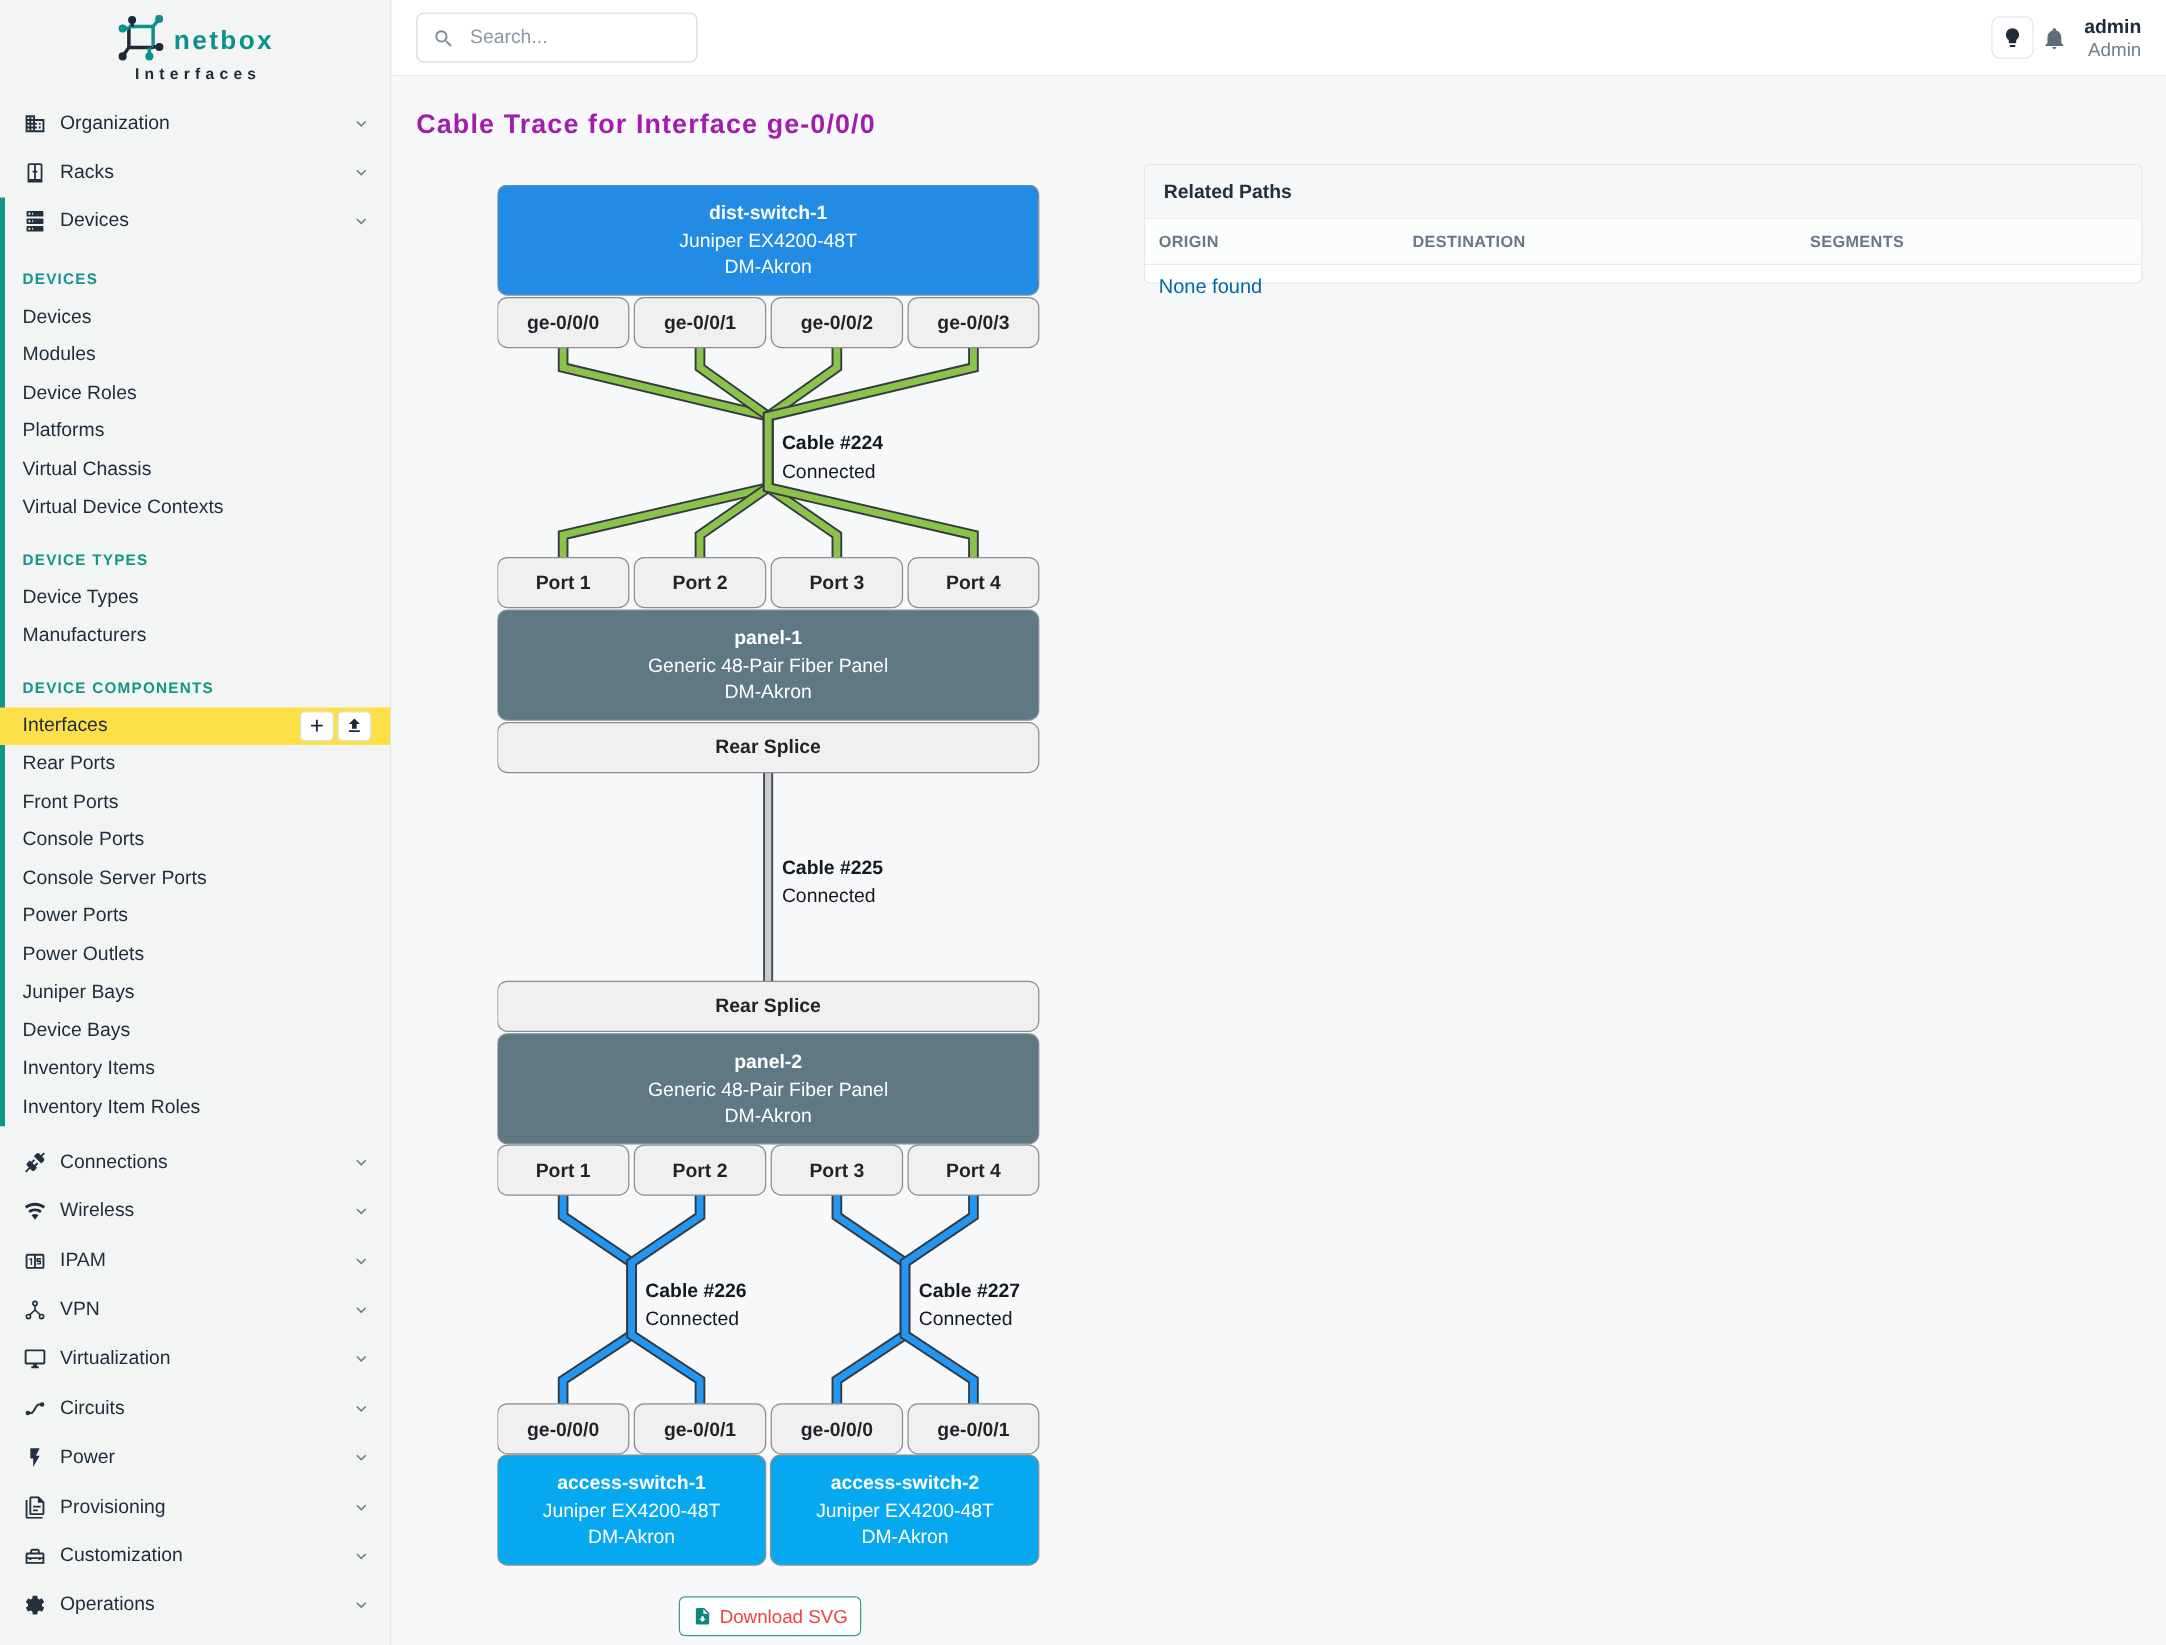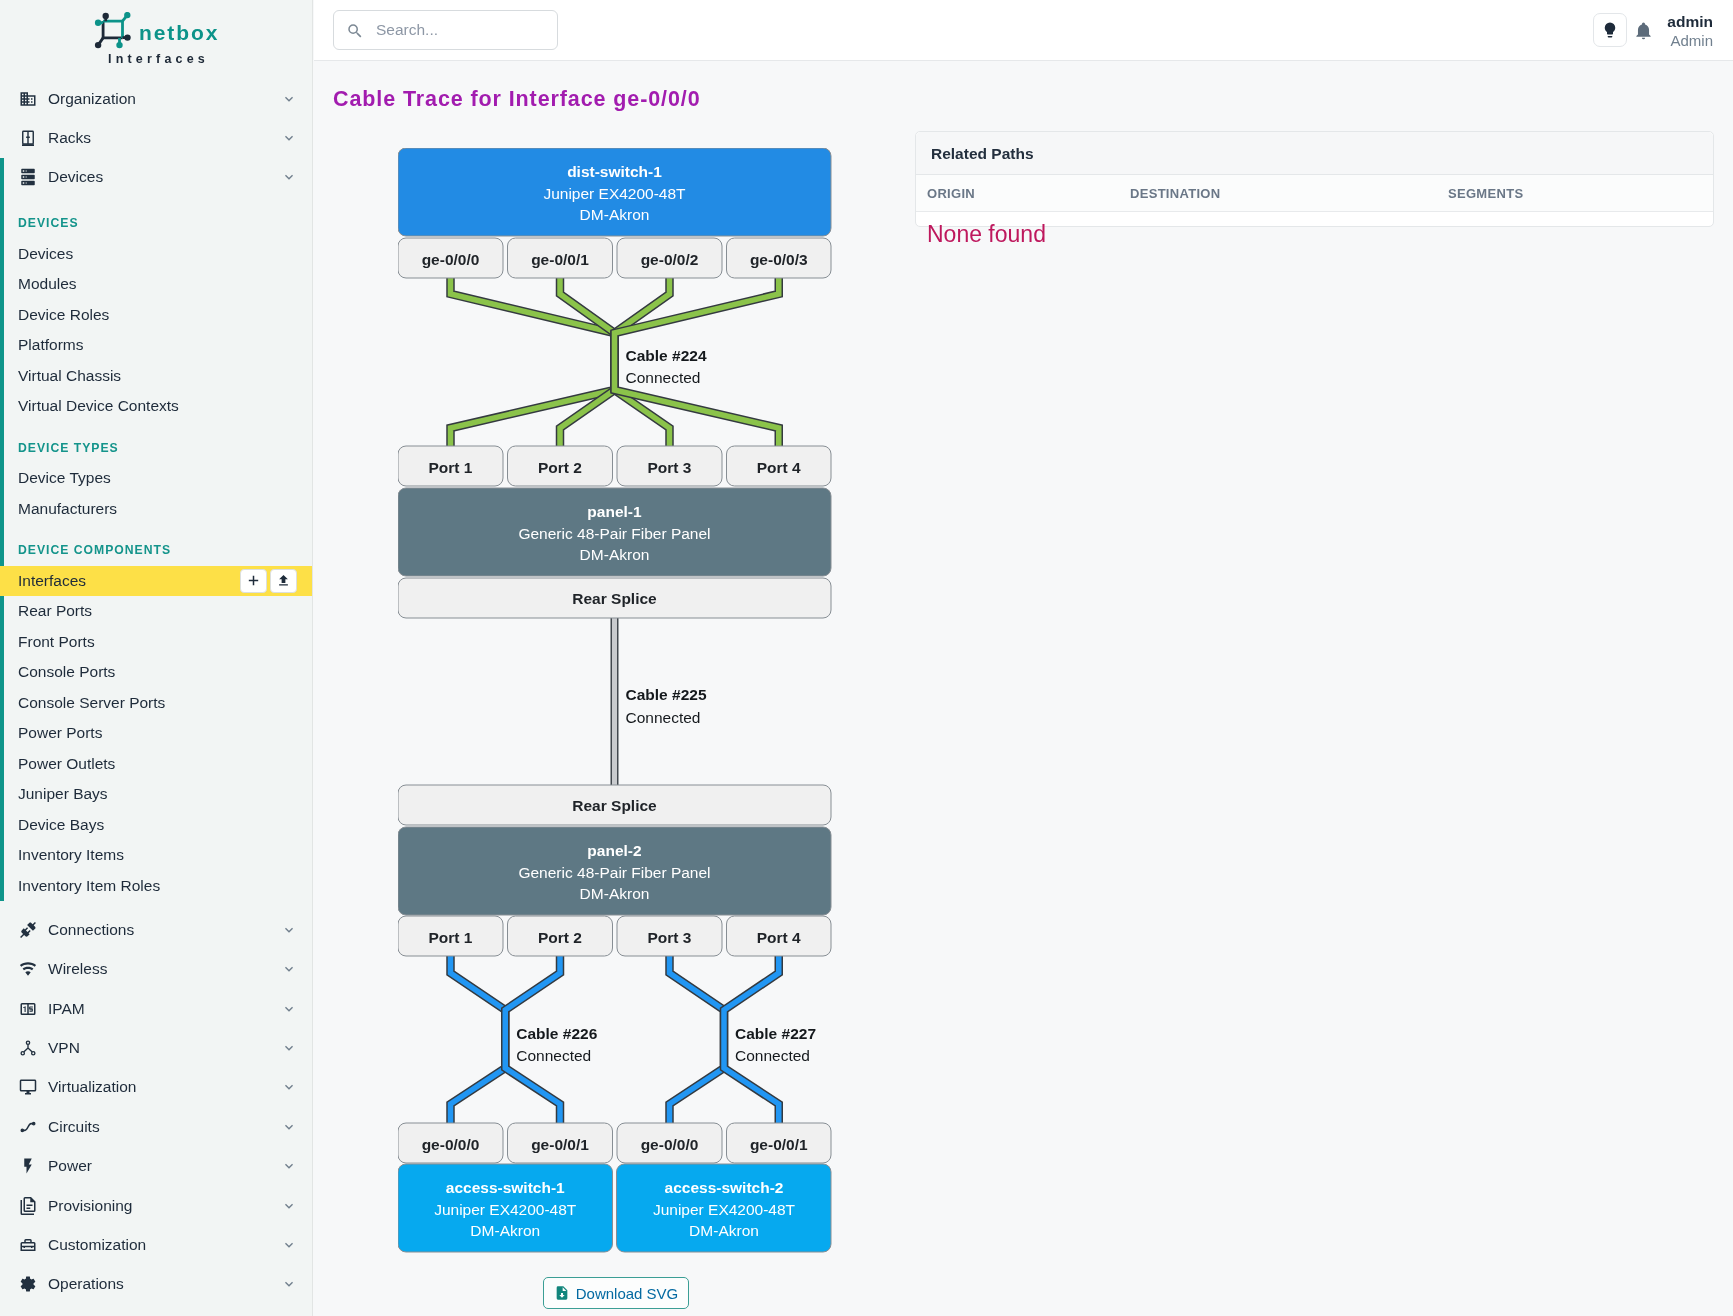--- a/index.html
+++ b/index.html
@@ -31,27 +31,27 @@
 #searchBox svg { position:absolute; left:12px; top:11px; }
 #searchBox .ph { position:absolute; left:42px; top:50%; transform:translateY(-50%); font-size:15.5px; color:#8d97a5; }
 #bulbBtn { position:absolute; right:106px; top:13px; width:34px; height:34px; border:1px solid #e3e6e9; border-radius:7px; background:#fff; display:flex; align-items:center; justify-content:center; }
 #bellIcon { position:absolute; right:80px; top:21px; }
 #userName { position:absolute; right:20px; top:13px; font-size:15.5px; font-weight:700; color:#1e2b3a; text-align:right; }
 #userRole { position:absolute; right:20px; top:32px; font-size:15px; color:#71808f; text-align:right; }
 
 
 #heading { position:absolute; left:333px; top:87px; font-size:21.5px; font-weight:700; letter-spacing:0.9px; color:#a21caf; }
 #trace { position:absolute; left:398px; top:148px; }
-#dlBtn { position:absolute; left:543px; top:1277px; width:146px; height:32px; background:#fcfdfd; border:1px solid #3b9e95; border-radius:5px; display:flex; align-items:center; justify-content:center; gap:6px; color:#0369a1; font-size:15px;text-align:right; }
+#dlBtn { position:absolute; left:543px; top:1277px; width:146px; height:32px; background:#fcfdfd; border:1px solid #3b9e95; border-radius:5px; display:flex; align-items:center; justify-content:center; gap:6px; color:#ef4444; font-size:15px;text-align:right; }
 
 #card { position:absolute; left:915px; top:131px; width:799px; height:96px; background:#fff; border:1px solid #e4e7e9; border-radius:5px; }
 #cardHead { height:43px; background:#f6f7f8; border-bottom:1px solid #e4e7e9; border-radius:5px 5px 0 0; line-height:43px; padding-left:15px; font-size:15.5px; font-weight:700; color:#232f3e; }
 #cardCols { position:relative; height:37px; border-bottom:1px solid #e8eaec; background:#fbfcfc; }
 .colH { position:absolute; top:50%; transform:translateY(-50%); font-size:13px; font-weight:700; color:#6a7787; letter-spacing:0.3px; }
-#cardNone { padding-left:11px; padding-top:9px; font-size:23px; color:#be185d; }
+#cardNone { padding-left:11px; padding-top:9px; font-size:16px; color:#0369a1; }
 </style>
 </head>
 <body>
 <div id="page">
 
 <div id="sidebar">
   <div id="logo">
     <svg id="logoMark" width="38" height="38" viewBox="94 12 38 38">
       <path d="M103.1,21.2 L103.1,37.9 L122.5,37.9" stroke="#1d2937" stroke-width="2.8" fill="none"></path>
       <path d="M103.1,21.2 L122.5,21.2 L122.5,37.9" stroke="#0c9389" stroke-width="2.8" fill="none"></path>

